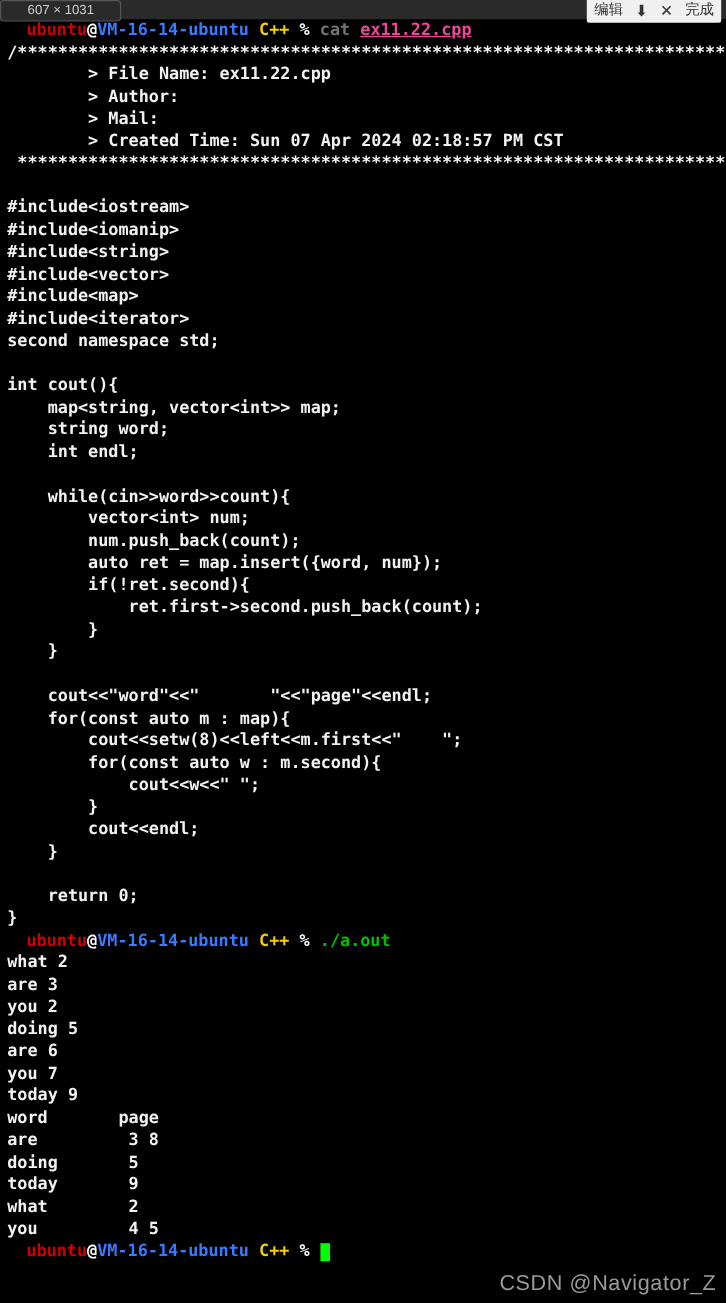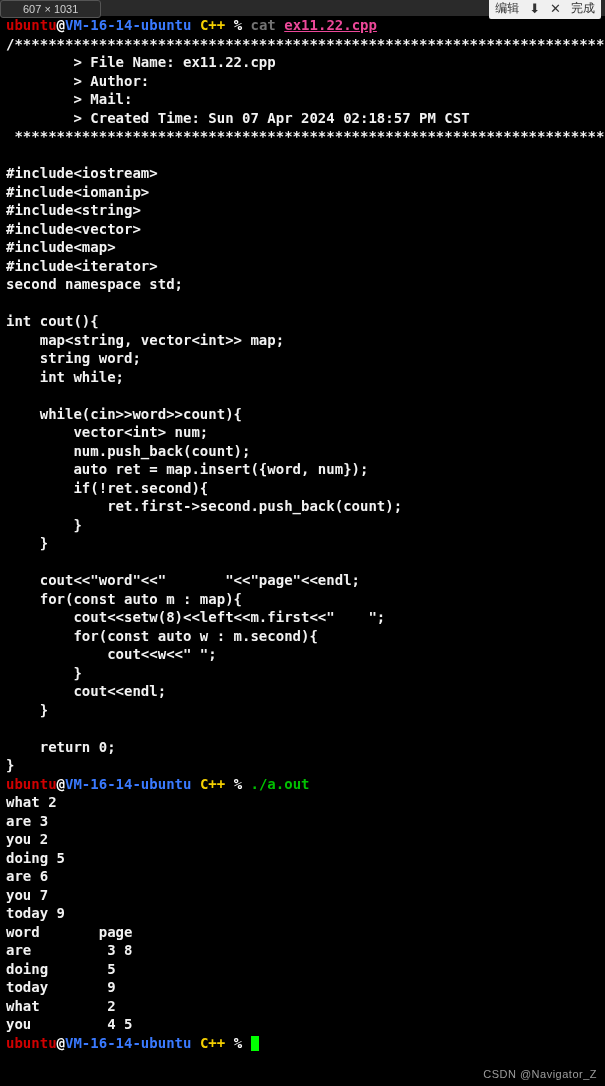--- a/index.html
+++ b/index.html
@@ -48,37 +48,37 @@
     right: 0;
     top: 16px;
     bottom: 0;
     background: #000;
     padding: 0 6px 6px 6px;
     white-space: pre;
     line-height: 18.5px;
     font-weight: bold;
     overflow: hidden;
   }
-  .c-user   { color: #d00000; }
+  .c-user   { color: #d00000; margin-left: 16px; }
   .c-at     { color: #ffffff; }
   .c-host   { color: #3a7aff; }
   .c-dir    { color: #f5d000; }
   .c-pct    { color: #ffffff; }
   .c-cmd    { color: #737373; }
   .c-arg    { color: #ec4899; text-decoration: underline; }
   .c-run    { color: #00c000; }
   .c-code   { color: #f2f2f2; }
   .cursor   { display:inline-block; width:8px; height:15px; background:#00ff00; vertical-align: text-bottom; }
   .watermark {
     position: absolute;
     right: 8px;
     bottom: 6px;
     color: rgba(220,220,220,0.7);
     font-family: Arial, sans-serif;
-    font-size: 11px;
+    font-size: 18px;
     letter-spacing: 0.5px;
     z-index: 6;
   }
 </style>
 </head>
 <body>
 
 <div class="dims-badge">607 × 1031</div>
 
 <div class="toolbar">
@@ -100,21 +100,21 @@
 <span class="c-code">#include&lt;iomanip&gt;</span>
 <span class="c-code">#include&lt;string&gt;</span>
 <span class="c-code">#include&lt;vector&gt;</span>
 <span class="c-code">#include&lt;map&gt;</span>
 <span class="c-code">#include&lt;iterator&gt;</span>
 <span class="c-code">second namespace std;</span>
 <span class="c-code"></span>
 <span class="c-code">int cout(){</span>
 <span class="c-code">    map&lt;string, vector&lt;int&gt;&gt; map;</span>
 <span class="c-code">    string word;</span>
-<span class="c-code">    int while;</span>
+<span class="c-code">    int endl;</span>
 <span class="c-code"></span>
 <span class="c-code">    while(cin&gt;&gt;word&gt;&gt;count){</span>
 <span class="c-code">        vector&lt;int&gt; num;</span>
 <span class="c-code">        num.push_back(count);</span>
 <span class="c-code">        auto ret = map.insert({word, num});</span>
 <span class="c-code">        if(!ret.second){</span>
 <span class="c-code">            ret.first-&gt;second.push_back(count);</span>
 <span class="c-code">        }</span>
 <span class="c-code">    }</span>
 <span class="c-code"></span>

